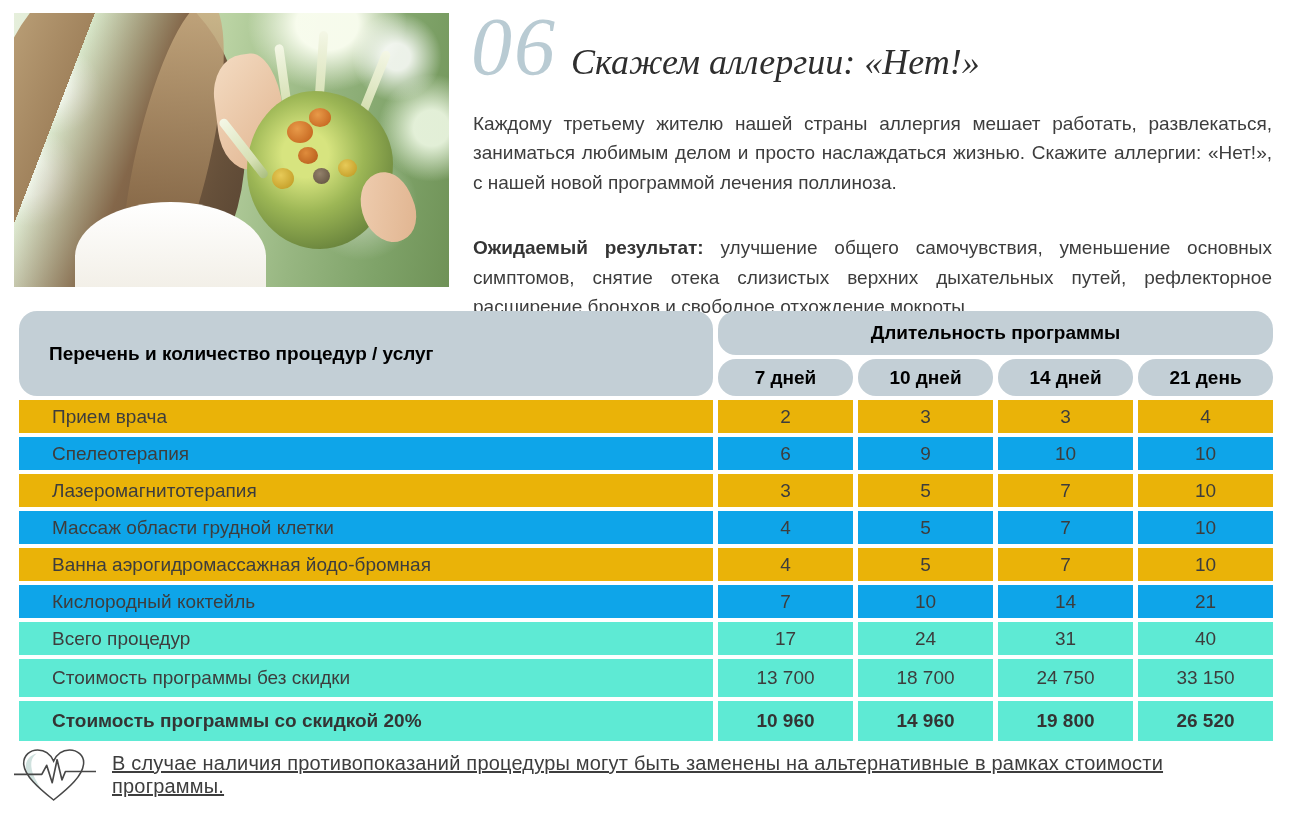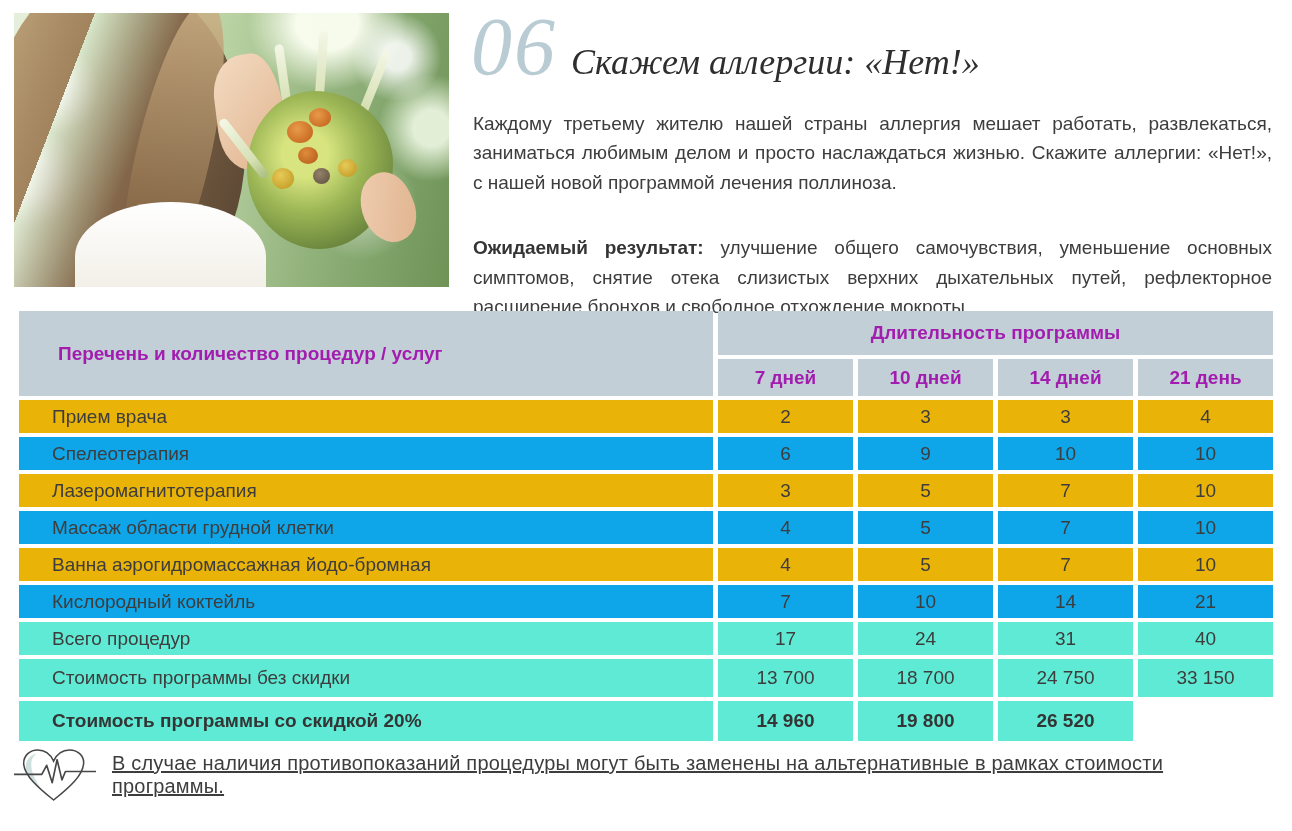--- a/index.html
+++ b/index.html
@@ -63,22 +63,22 @@
   .intro p + p { margin-top:36px; }
   .intro b { font-weight:bold; color:#343434; }
 
   
   .ptable { position:absolute; left:19px; top:311px; width:1254px;
     display:grid;
     grid-template-columns:694px 135px 135px 135px 135px;
     grid-template-rows:44px 37px 33px 33px 33px 33px 33px 33px 33px 38px 40px;
     gap:4px 5px; font-size:19px; }
   .cell { display:flex; align-items:center; }
-  .hdr { background:#c3cfd6; font-weight:bold; color:#a21caf; }
-  .left-hdr { grid-row:1 / span 2; grid-column:1; padding-left:39px; }
+  .hdr { background:#c3cfd6; font-weight:bold; color:#000000;border-radius:18px; }
+  .left-hdr { grid-row:1 / span 2; grid-column:1; padding-left:30px; }
   .group-hdr { grid-column:2 / span 4; grid-row:1; justify-content:center; }
   .sub-hdr { justify-content:center; }
   .c-label { padding-left:33px; }
   .c-num { justify-content:center; }
   .r-light { background:#eab308; }
   .r-mid { background:#0ea5e9; }
   .r-sum { background:#5eead4; }
   .r-bold { font-weight:bold; color:#343434; }
 
   
@@ -173,20 +173,21 @@
     <div class="cell r-sum c-num">31</div>
     <div class="cell r-sum c-num">40</div>
 
     <div class="cell r-sum c-label">Стоимость программы без скидки</div>
     <div class="cell r-sum c-num">13 700</div>
     <div class="cell r-sum c-num">18 700</div>
     <div class="cell r-sum c-num">24 750</div>
     <div class="cell r-sum c-num">33 150</div>
 
     <div class="cell r-sum r-bold c-label">Стоимость программы со скидкой 20%</div>
+    <div class="cell r-sum r-bold c-num">10 960</div>
     <div class="cell r-sum r-bold c-num">14 960</div>
     <div class="cell r-sum r-bold c-num">19 800</div>
     <div class="cell r-sum r-bold c-num">26 520</div>
   </div>
 
   <div class="footer">
     <svg class="foot-icon" viewBox="0 0 118 86" aria-hidden="true">
       <path d="M33 12 C23 14 16 23 17 32 C18 45 29 57 41 66 C32 52 26 42 25 31 C24 21 28 15 33 12 Z" fill="#cfe1de" stroke="none"></path>
       <path d="M57 79 C33 60 16 44 14 28 C13 14 24 7 34 7 C45 7 53 14 57 23 C61 14 69 7 80 7 C90 7 102 14 100 28 C98 44 81 60 57 79 Z" fill="none" stroke="#474747" stroke-width="2.2"></path>
       <polyline points="0,42 40,42 47,29 55,54 62,21 69,50 74,38 118,38" fill="none" stroke="#474747" stroke-width="2.4" stroke-linejoin="round" stroke-linecap="round"></polyline>

